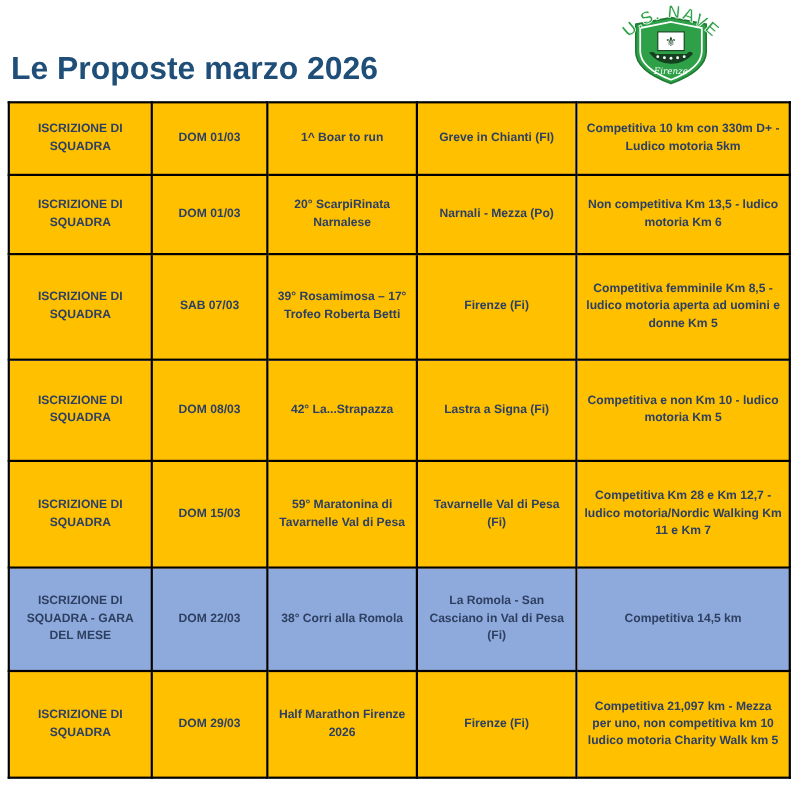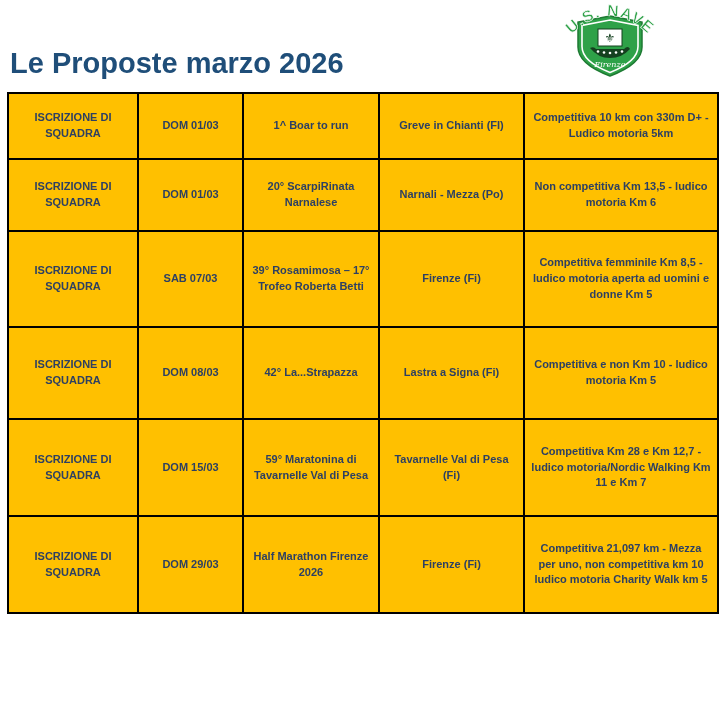--- a/index.html
+++ b/index.html
@@ -94,20 +94,27 @@
       <td>Lastra a Signa (Fi)</td>
       <td>Competitiva e non Km 10 - ludico motoria Km 5</td>
     </tr>
     <tr style="height:97px">
       <td>ISCRIZIONE DI SQUADRA</td>
       <td>DOM 15/03</td>
       <td>59° Maratonina di Tavarnelle Val di Pesa</td>
       <td>Tavarnelle Val di Pesa (Fi)</td>
       <td>Competitiva Km 28 e Km 12,7 - ludico motoria/Nordic Walking Km 11 e Km 7</td>
     </tr>
+    <tr style="height:94px" class="highlight">
+      <td>ISCRIZIONE DI SQUADRA -  GARA DEL MESE</td>
+      <td>DOM 22/03</td>
+      <td>38° Corri alla Romola</td>
+      <td>La Romola - San Casciano in Val di Pesa (Fi)</td>
+      <td>Competitiva 14,5 km</td>
+    </tr>
     <tr style="height:97px">
       <td>ISCRIZIONE DI SQUADRA</td>
       <td>DOM 29/03</td>
       <td>Half Marathon Firenze 2026</td>
       <td>Firenze (Fi)</td>
       <td>Competitiva 21,097 km - Mezza per uno, non competitiva km 10 ludico motoria Charity Walk km 5</td>
     </tr>
   </tbody>
 </table>
 

